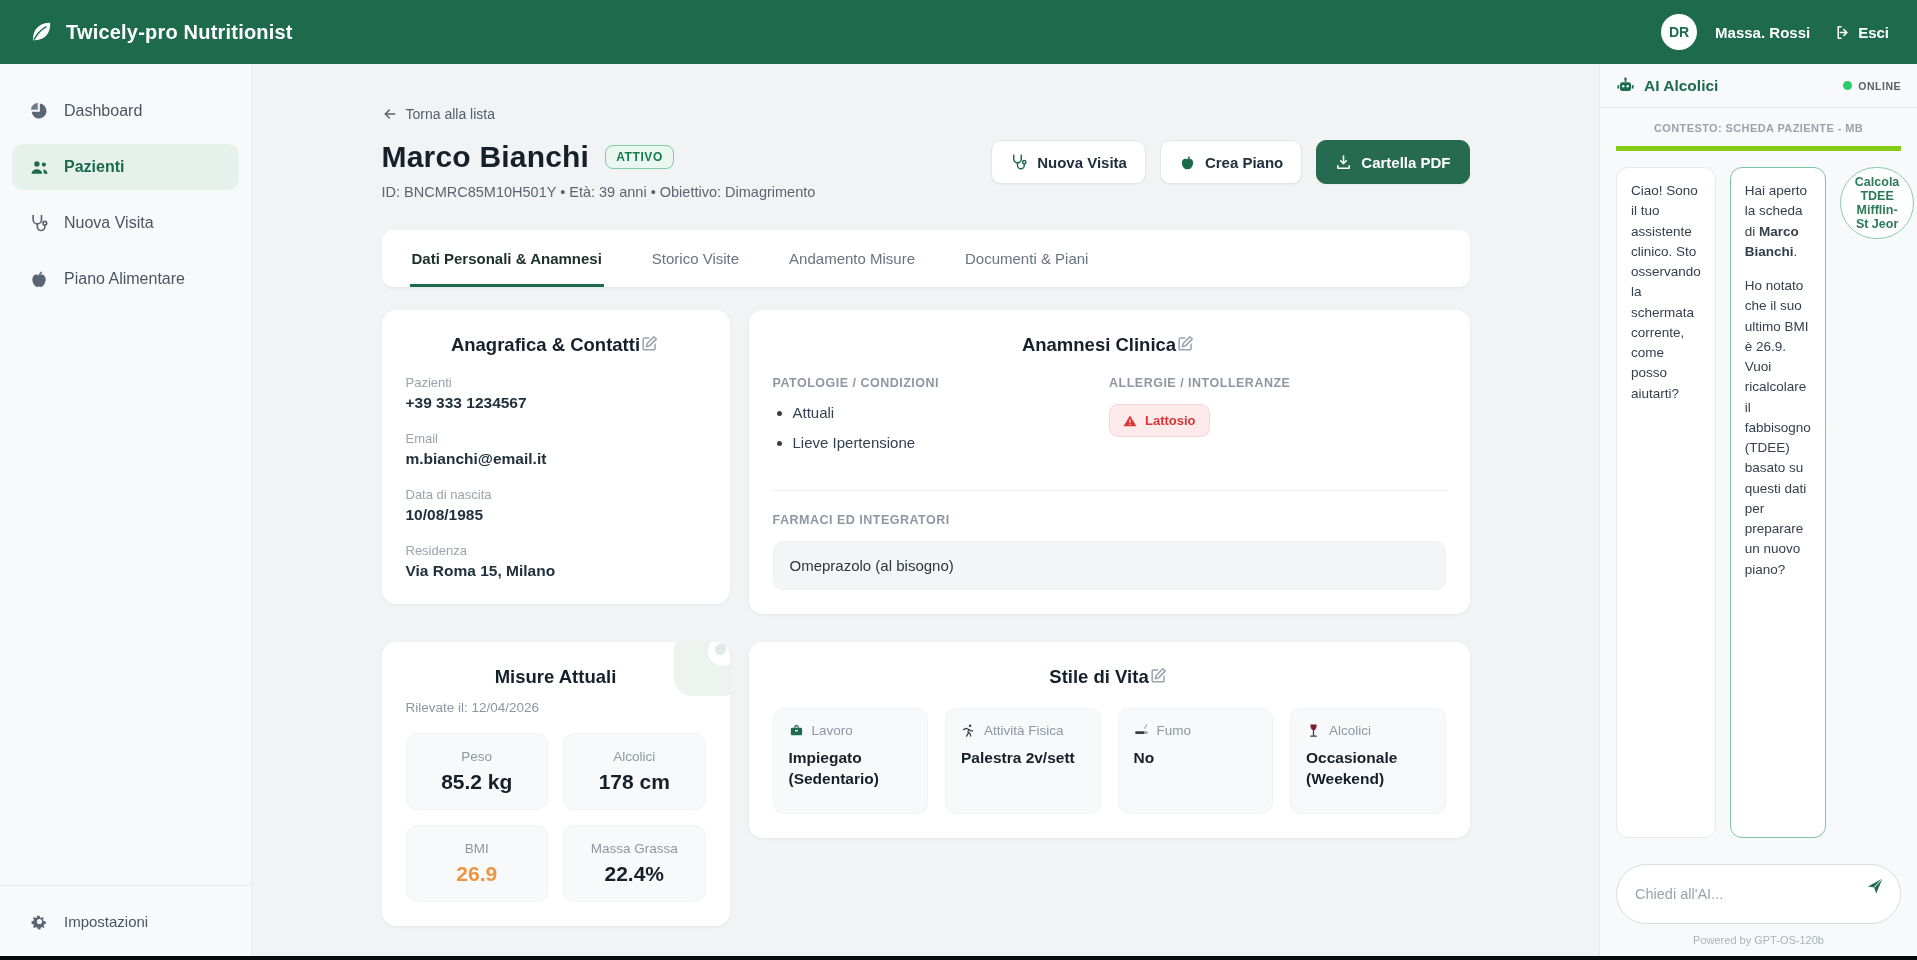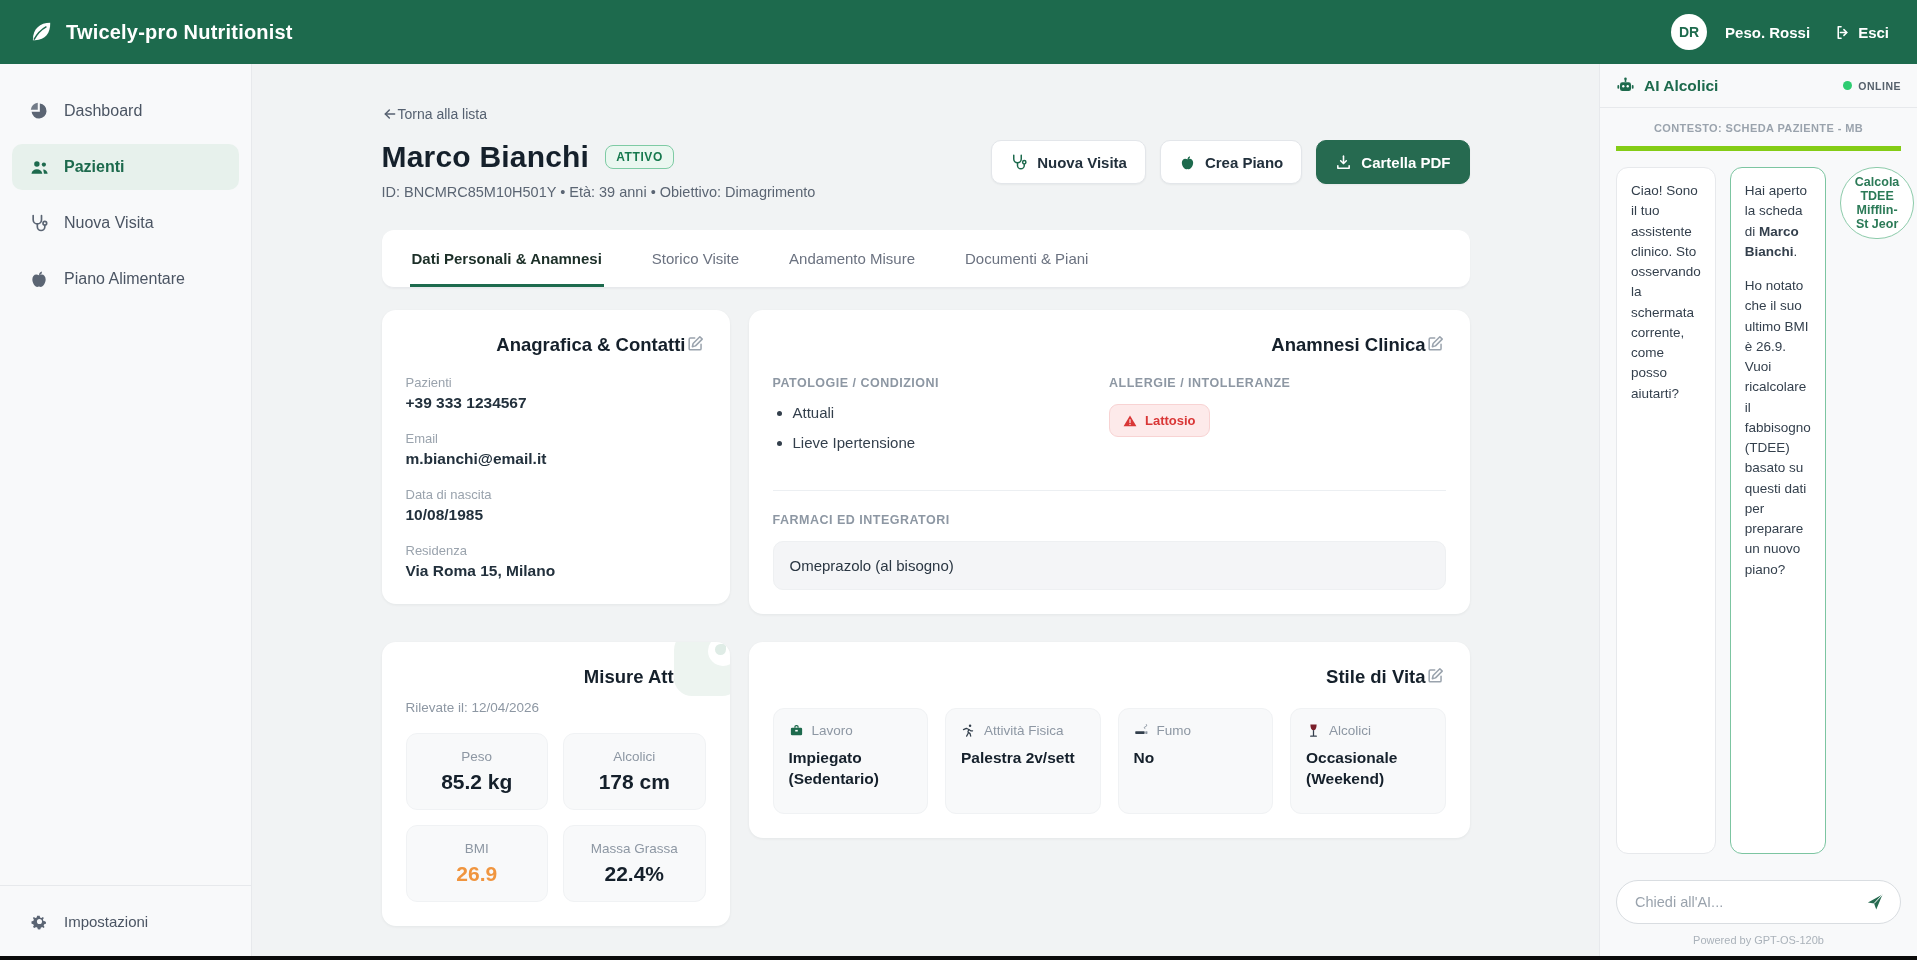--- a/index.html
+++ b/index.html
@@ -21,39 +21,39 @@
   .nav { padding:24px 12px 0 12px; display:flex; flex-direction:column; gap:10px; }
   .nav-item { display:flex; align-items:center; gap:14px; padding:12px 16px; border-radius:10px; color:#4b5563; font-size:16px; cursor:pointer; }
   .nav-item.active { background:#e7f1ec; color:#1d6a4d; font-weight:bold; }
   .nav-item .ico { width:22px; height:22px; display:flex; align-items:center; justify-content:center; }
   .sidebar-bottom { margin-top:auto; border-top:1px solid #e7e9ec; padding:12px; }
   .sidebar-bottom .nav-item { font-size:15px; }
 
   .main { flex:1; overflow:hidden; }
   .content { width:1088px; margin:0 auto; padding-top:42px; }
 
-  .backlink { display:inline-flex; align-items:flex-end; color:#556070; font-size:14px; cursor:pointer; }
+  .backlink { display:inline-flex; align-items:flex-end; gap:8px; color:#556070; font-size:14px; cursor:pointer; }
   .head-row { display:flex; align-items:flex-start; justify-content:space-between; margin-top:14px; }
   .title-wrap { display:flex; align-items:center; gap:16px; }
   .patient-name { font-size:30px; font-weight:bold; color:#15202b; letter-spacing:.2px; }
   .badge { font-size:12px; font-weight:bold; color:#16794e; background:#eaf7f0; border:1px solid #7ecba4; border-radius:8px; padding:4px 10px; letter-spacing:.6px; }
   .meta { margin-top:10px; color:#5b6573; font-size:14.5px; }
 
   .actions { display:flex; gap:14px; }
   .btn { display:flex; align-items:center; gap:9px; height:44px; padding:0 18px; border-radius:10px; font-size:15px; font-weight:bold; cursor:pointer; border:1px solid #e3e6ea; background:#ffffff; color:#22303c; box-shadow:0 1px 2px rgba(20,30,40,.05); }
   .btn.primary { background:#266a50; border-color:#266a50; color:#ffffff; }
 
   .tabbar { margin-top:30px; background:#ffffff; border-radius:12px; border-bottom:1px solid #e7e9ec; box-shadow:0 1px 2px rgba(20,30,40,.04); display:flex; gap:46px; padding:0 28px; }
   .tab { padding:20px 2px 17px 2px; font-size:15px; color:#6b7280; cursor:pointer; border-bottom:3px solid transparent; }
   .tab.active { color:#1c2f28; font-weight:bold; border-bottom-color:#1d6a4d; }
 
   .grid { margin-top:22px; display:grid; grid-template-columns:348px 721px; column-gap:19px; row-gap:28px; align-items:start; }
   .card { background:#ffffff; border-radius:14px; box-shadow:0 1px 3px rgba(20,30,40,.06); padding:24px; position:relative; }
   .card h3 { font-size:18.5px; font-weight:bold; color:#15202b; }
-  .card-head { display:flex; align-items:flex-start; justify-content:flex-end; }
+  .card-head { display:flex; align-items:flex-start; justify-content:center; }
   .edit-btn { color:#9aa3ad; cursor:pointer; width:20px; height:20px; }
 
   .field { margin-top:19px; }
   .field .lab { font-size:13px; color:#9aa3ad; margin-bottom:4px; }
   .field .val { font-size:15.5px; font-weight:bold; color:#22303c; }
 
   .sec-label { font-size:12.5px; font-weight:bold; color:#8d97a3; letter-spacing:.5px; }
   .anamnesi-cols { display:grid; grid-template-columns:1fr 1fr; margin-top:20px; }
   ul.bullets { margin:14px 0 0 20px; }
   ul.bullets li { font-size:15px; color:#333f4c; margin-bottom:13px; }
@@ -83,21 +83,21 @@
   .ai-title { display:flex; align-items:center; gap:9px; color:#1d6a4d; font-weight:bold; font-size:15.5px; }
   .ai-status { display:flex; align-items:center; gap:6px; font-size:10.5px; font-weight:bold; color:#55606b; letter-spacing:.5px; }
   .dot { width:9px; height:9px; border-radius:50%; background:#2ecc71; }
   .ai-context { text-align:center; font-size:11px; font-weight:bold; letter-spacing:.4px; color:#9aa3ad; padding:14px 10px 12px 10px; border-bottom:5px solid #84cc16; margin:0 16px; }
   .chat { padding:16px; display:flex; flex-direction:row; gap:14px; overflow:hidden; flex:1; }
   .bubble { background:#ffffff; border:1px solid #e7e9ec; border-radius:12px; padding:13px 14px; font-size:13.5px; color:#333f4c; line-height:1.5; }
   .bubble.highlight { border-color:#7cc5a1; }
   .bubble p + p { margin-top:14px; }
   .chip { align-self:flex-start; border:1px solid #8ccbaa; color:#2b7a57; background:#ffffff; border-radius:999px; padding:7px 14px; font-size:12.5px; font-weight:bold; cursor:pointer; }
   .ai-input-wrap { padding:10px 16px 4px 16px; position:relative; }
-  .ai-input { width:100%; height:44px; border:1px solid #d9dde1; border-radius:999px; background:#ffffff; padding:0 46px 0 18px; font-size:14.5px; color:#333f4c; outline:none; font-family:inherit; }
+  .ai-input { width:100%; height:60px; border:1px solid #d9dde1; border-radius:999px; background:#ffffff; padding:0 46px 0 18px; font-size:14.5px; color:#333f4c; outline:none; font-family:inherit; }
   .ai-input::placeholder { color:#9aa3ad; }
   .send-btn { position:absolute; right:32px; top:22px; width:20px; height:20px; cursor:pointer; color:#266a50; }
   .ai-footer { text-align:center; font-size:11px; color:#aab2ba; padding:6px 0 10px 0; }
 
   .bottom-strip { position:fixed; left:0; bottom:0; width:1917px; height:4px; background:#0b0b0b; }
 
   svg { display:block; }
 </style>
 </head>
 <body>
@@ -107,21 +107,21 @@
     <span class="ico">
       <svg width="26" height="26" viewBox="0 0 24 24">
           <path d="M4.5 19.5C4.5 9 11 3.5 20.5 3.5c.3 9.5-4.5 16-14 16z" fill="#ffffff"></path>
           <path d="M5.5 19c3-5.5 7-9.5 11.5-12" stroke="#1d6a4d" stroke-width="1.4" fill="none"></path>
         </svg>
     </span>
     <span class="brand-title">Twicely-pro Nutritionist</span>
   </div>
   <div class="topbar-right">
     <span class="avatar">DR</span>
-    <span class="user-name">Peso. Rossi</span>
+    <span class="user-name">Massa. Rossi</span>
     <span class="logout">
       <span>
         <svg width="17" height="17" viewBox="0 0 24 24" fill="none" stroke="#ffffff" stroke-width="2.2" stroke-linecap="round" stroke-linejoin="round">
             <path d="M10 4H6v16h4"></path>
             <path d="M14 8l4 4-4 4"></path>
             <path d="M9 12h9"></path>
           </svg>
       </span>
       <span>Esci</span>
     </span>

